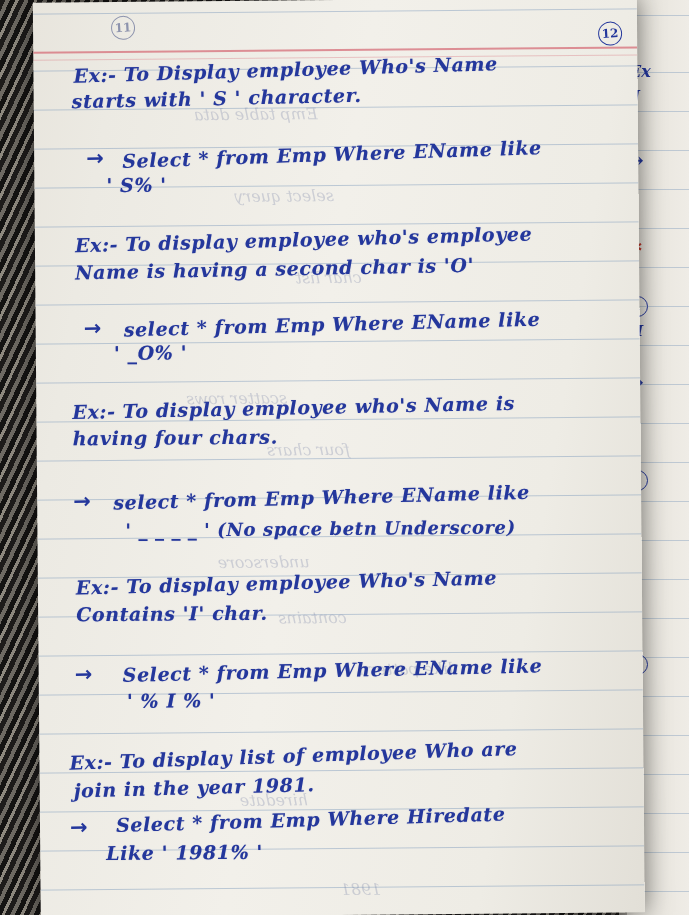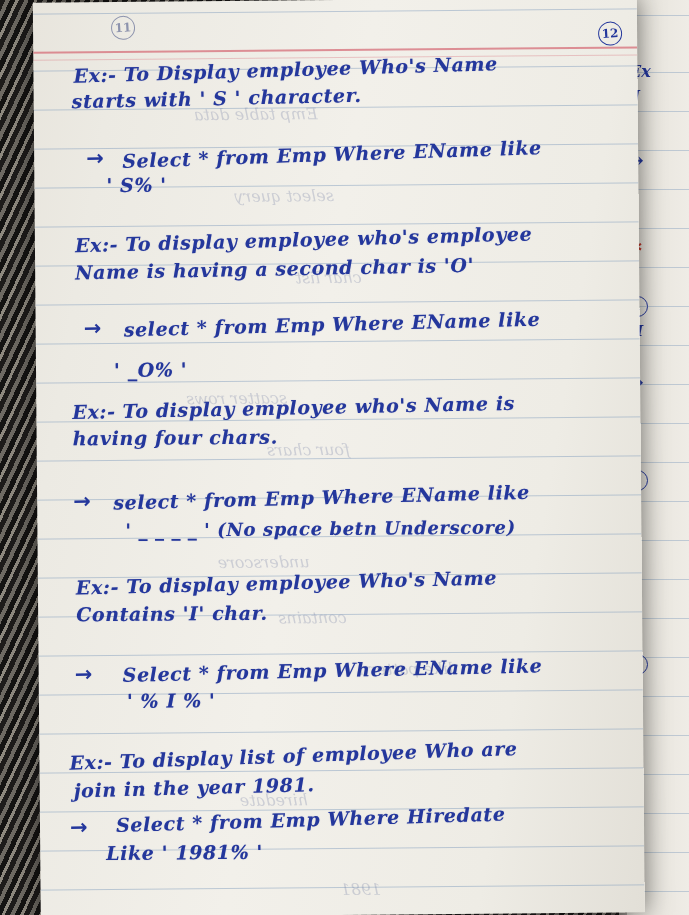--- a/index.html
+++ b/index.html
@@ -217,21 +217,21 @@
 
     <div class="arrow" style="left:52px; top:144px;">→</div>
     <div class="ink l1" style="left:88px; top:143px; transform:rotate(-1.4deg);">Select * from Emp Where EName like</div>
     <div class="ink l1" style="left:72px; top:172px;">' S% '</div>
 
     <div class="ink l1" style="left:40px; top:228px; transform:rotate(-1.0deg);">Ex:- To display employee who's employee</div>
     <div class="ink l1" style="left:40px; top:257px; transform:rotate(-0.6deg);">Name is having a second char is 'O'</div>
 
     <div class="arrow" style="left:48px; top:314px;">→</div>
     <div class="ink l1" style="left:88px; top:313px; transform:rotate(-1.0deg);">select * from Emp Where EName like</div>
-    <div class="ink l1" style="left:78px; top:357px;">' _O% '</div>
+    <div class="ink l1" style="left:78px; top:340px;">' _O% '</div>
 
     <div class="ink l1" style="left:36px; top:396px; transform:rotate(-0.7deg);">Ex:- To display employee who's Name is</div>
     <div class="ink l1" style="left:36px; top:425px;">having four chars.</div>
 
     <div class="arrow" style="left:36px; top:487px;">→</div>
     <div class="ink l1" style="left:76px; top:486px; transform:rotate(-1.0deg);">select * from Emp Where EName  like</div>
     <div class="ink l2" style="left:88px; top:518px;">'  _ _ _ _ '   (No space betn Underscore)</div>
 
     <div class="ink l1" style="left:38px; top:571px; transform:rotate(-0.9deg);">Ex:- To display employee Who's Name</div>
     <div class="ink l1" style="left:38px; top:601px;">Contains 'I' char.</div>

